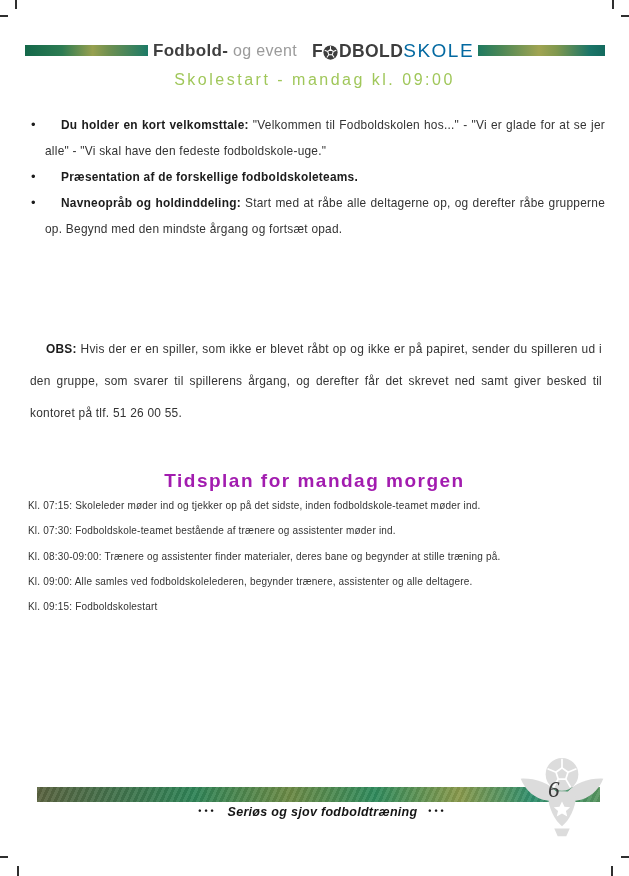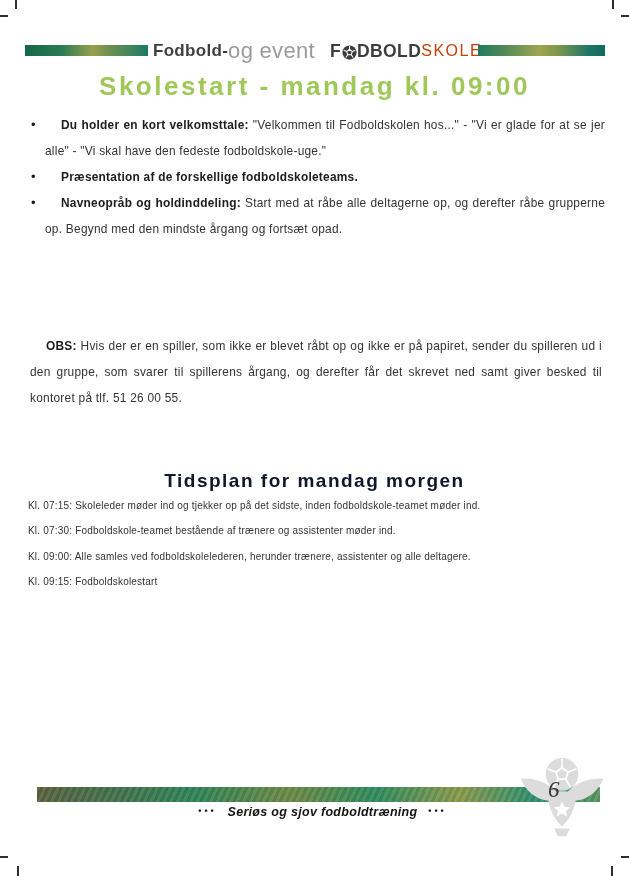--- a/index.html
+++ b/index.html
@@ -11,44 +11,44 @@
   .crop{position:absolute;background:#2f2f2f;}
   .crop.v{width:1.5px;height:9px;}
   .crop.h{width:8px;height:1.5px;}
 
   
   .hbar{position:absolute;top:45px;height:11px;}
   .hbar.left{left:25px;width:123px;background:linear-gradient(90deg,#14684a 0%,#2c7b52 30%,#97a04f 55%,#6f9050 68%,#1d7a66 100%);}
   .hbar.right{left:478px;width:127px;background:linear-gradient(90deg,#1f7a60 0%,#4b8756 18%,#a0a452 48%,#80984e 62%,#1b7568 88%,#136a5e 100%);}
   .brandrow{position:absolute;left:153px;top:39px;width:325px;height:24px;display:flex;align-items:center;white-space:nowrap;}
   .brand1-bold{font-weight:700;font-size:17px;color:#3f3f3f;letter-spacing:.3px;}
-  .brand1-light{font-weight:400;font-size:22px;color:#9b9b9b;letter-spacing:.3px;}
+  .brand1-light{font-weight:400;font-size:16px;color:#9b9b9b;letter-spacing:.3px;margin-left:5px;}
   .brand2{margin-left:15px;display:flex;align-items:center;}
   .brand2-bold{font-weight:800;font-size:17.5px;color:#3d3d3d;letter-spacing:.4px;}
   .ball-icon{display:inline-block;width:15px;height:15px;margin:0 .5px;position:relative;top:1px;}
-  .brand2-light{font-weight:400;font-size:16px;color:#c2410c;letter-spacing:1.5px;}
+  .brand2-light{font-weight:400;font-size:19px;color:#0369a1;letter-spacing:1.5px;}
 
   
   .title{position:absolute;left:0;top:71px;width:629px;text-align:center;
-    font-size:26px;font-weight:700;letter-spacing:2.5px;color:#a0c75a;}
+    font-size:16px;font-weight:400;letter-spacing:2.5px;color:#a0c75a;}
 
   
   .bullets{position:absolute;left:31px;top:112px;width:574px;margin:0;padding:0;list-style:none;
     font-size:11.9px;line-height:26px;letter-spacing:.25px;text-align:justify;color:#333;}
   .bullets li{position:relative;padding-left:14px;}
   .bullets li::before{content:"\2022";position:absolute;left:0;top:0;color:#1c1c1c;font-size:13px;}
   .seg-b{font-weight:700;color:#1c1c1c;margin-left:16px;}
 
   
   .obs{position:absolute;left:30px;top:333px;width:572px;
-    font-size:11.9px;line-height:26px;letter-spacing:.25px;text-align:justify;color:#333;}
+    font-size:11.9px;line-height:32px;letter-spacing:.25px;text-align:justify;color:#333;}
 
   
   .sched-head{position:absolute;left:0;top:470px;width:629px;text-align:center;
-    font-size:19px;font-weight:700;letter-spacing:1.5px;color:#0f172a;}
+    font-size:19px;font-weight:700;letter-spacing:1.5px;color:#a21caf;}
   .sched{position:absolute;left:28px;top:493px;width:596px;
     font-size:10px;letter-spacing:.2px;color:#333;}
   .sched .row{height:25.3px;line-height:25.3px;white-space:nowrap;}
 
   
   .fbar{position:absolute;left:37px;top:787px;width:563px;height:15px;
     background:
       repeating-linear-gradient(115deg, rgba(255,255,255,.07) 0 3px, rgba(0,0,0,.06) 3px 6px),
       linear-gradient(90deg,#5a6340 0%,#45704a 12%,#2f8457 28%,#6c8a45 45%,#2f8b5d 60%,#8a9a4c 75%,#2f8f6e 88%,#57965f 100%);}
   .tagline{position:absolute;left:8px;top:805px;width:629px;text-align:center;
@@ -113,21 +113,22 @@
   </ul>
 
   <div class="obs">
     <span class="seg-b">OBS:</span><span> Hvis der er en spiller, som ikke er blevet råbt op og ikke er på papiret, sender du spilleren ud i den gruppe, som svarer til spillerens årgang, og derefter får det skrevet ned samt giver besked til kontoret på tlf. 51 26 00 55.</span>
   </div>
 
   <div class="sched-head">Tidsplan for mandag morgen</div>
   <div class="sched">
     <div class="row">Kl. 07:15: Skoleleder møder ind og tjekker op på det sidste, inden fodboldskole-teamet møder ind.</div>
     <div class="row">Kl. 07:30: Fodboldskole-teamet bestående af trænere og assistenter møder ind.</div>
-    <div class="row">Kl. 09:00: Alle samles ved fodboldskolelederen, herunder trænere, assistenter og alle deltagere.</div>
+    <div class="row">Kl. 08:30-09:00: Trænere og assistenter finder materialer, deres bane og begynder at stille træning på.</div>
+    <div class="row">Kl. 09:00: Alle samles ved fodboldskolelederen, begynder trænere, assistenter og alle deltagere.</div>
     <div class="row">Kl. 09:15: Fodboldskolestart</div>
   </div>
 
   <div class="fbar"></div>
 
   <div class="watermark">
     <svg viewBox="0 0 100 104" width="86" height="90">
       <g fill="#dcdcdc">
         <path d="M45,43 C35,30 16,25 2,26 C7,39 19,50 33,51.5 C38,52 42.5,48.5 45,43 Z"></path>
         <path d="M55,43 C65,30 84,25 98,26 C93,39 81,50 67,51.5 C62,52 57.5,48.5 55,43 Z"></path>

